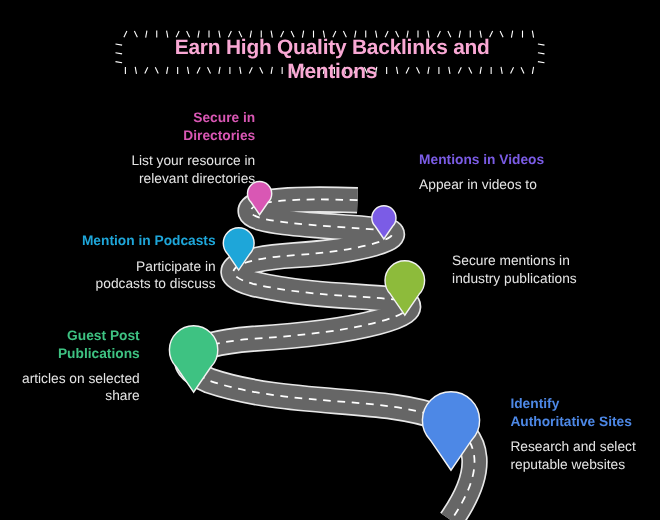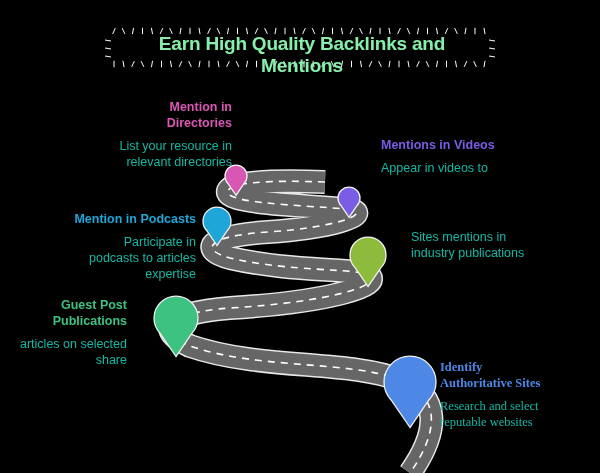--- a/index.html
+++ b/index.html
@@ -1,21 +1,21 @@
 <!DOCTYPE html>
 <html><head>
 <meta charset="utf-8">
 <style>
   html, body { margin:0; padding:0; background:#000; }
   body { width:600px; height:473px; position:relative; overflow:hidden; font-family:"Liberation Sans", sans-serif; }
   #stage { position:absolute; left:0; top:0; width:600px; height:473px; }
-  .title { position:absolute; left:117px; top:33px; width:370px; text-align:center; color:#86efac; font-weight:bold; font-size:19px; letter-spacing:-0.2px; }
+  .title { position:absolute; left:117px; top:33px; width:370px; text-align:center; color:#f9a8d4; font-weight:bold; font-size:19px; letter-spacing:-0.2px; }
   .lbl { position:absolute; font-size:12.5px; line-height:16px; }
   .lbl .h { font-weight:bold; margin-bottom:7px; }
-  .lbl .d { color:#14b8a6; }
+  .lbl .d { color:#e5e5e5; }
   .right { text-align:right; }
 </style>
 </head>
 <body>
 
 <div id="stage">
   <svg width="600" height="473" viewBox="0 0 600 473" style="position:absolute;left:0;top:0;">
     <g id="sparkles">
         <line x1="115.35237843757024" y1="28.09981508148272" x2="112.64762156242976" y2="33.90018491851728" stroke="#ffffff" stroke-width="1"></line>
         <line x1="114" y1="60.8" x2="114" y2="67.2" stroke="#ffffff" stroke-width="1"></line>
@@ -117,21 +117,21 @@
         <path d="M 368 286.5 L 355.04 267.6 A 18 18 0 1 1 380.96 267.6 Z" fill="#8dbb3b" stroke="#f2f2f2" stroke-width="1.3"></path>
         <path d="M 176 356.5 L 160.16 333.4 A 22 22 0 1 1 191.84 333.4 Z" fill="#3ec282" stroke="#f2f2f2" stroke-width="1.3"></path>
         <path d="M 410 427.5 L 391.28 400.2 A 26 26 0 1 1 428.72 400.2 Z" fill="#4d88e6" stroke="#f2f2f2" stroke-width="1.3"></path>
       </g>
   </svg>
 
   <div class="title">Earn High Quality Backlinks and Mentions</div>
 
   <div class="lbl right" style="left:60px; top:99px; width:172px;">
     <div class="h" style="color:#d957b4;">
-      <div>Mention in</div>
+      <div>Secure in</div>
       <div>Directories</div>
     </div>
     <div class="d">
       <div>List your resource in</div>
       <div>relevant directories</div>
     </div>
   </div>
 
   <div class="lbl" style="left:381px; top:137px; width:180px;">
     <div class="h" style="color:#7b5ce6;">
@@ -141,44 +141,43 @@
       <div>Appear in videos to</div>
     </div>
   </div>
 
   <div class="lbl right" style="left:40px; top:211px; width:156px;">
     <div class="h" style="color:#1ea6d9;">
       <div>Mention in Podcasts</div>
     </div>
     <div class="d">
       <div>Participate in</div>
-      <div>podcasts to articles</div>
-      <div>expertise</div>
+      <div>podcasts to discuss</div>
     </div>
   </div>
 
   <div class="lbl" style="left:411px; top:229px; width:180px;">
     <div class="d">
-      <div>Sites mentions in</div>
+      <div>Secure mentions in</div>
       <div>industry publications</div>
     </div>
   </div>
 
   <div class="lbl right" style="left:0px; top:297px; width:127px;text-decoration:underline;">
     <div class="h" style="color:#3ec282;">
       <div>Guest Post</div>
       <div>Publications</div>
     </div>
     <div class="d">
       <div>articles on selected</div>
       <div>share</div>
     </div>
   </div>
 
-  <div class="lbl" style="left:440px; top:359px; width:136px;font-family:Liberation Serif, serif;">
+  <div class="lbl" style="left:464px; top:359px; width:136px;">
     <div class="h" style="color:#4d88e6;">
       <div>Identify</div>
       <div>Authoritative Sites</div>
     </div>
     <div class="d">
       <div>Research and select</div>
       <div>reputable websites</div>
     </div>
   </div>
 </div>

